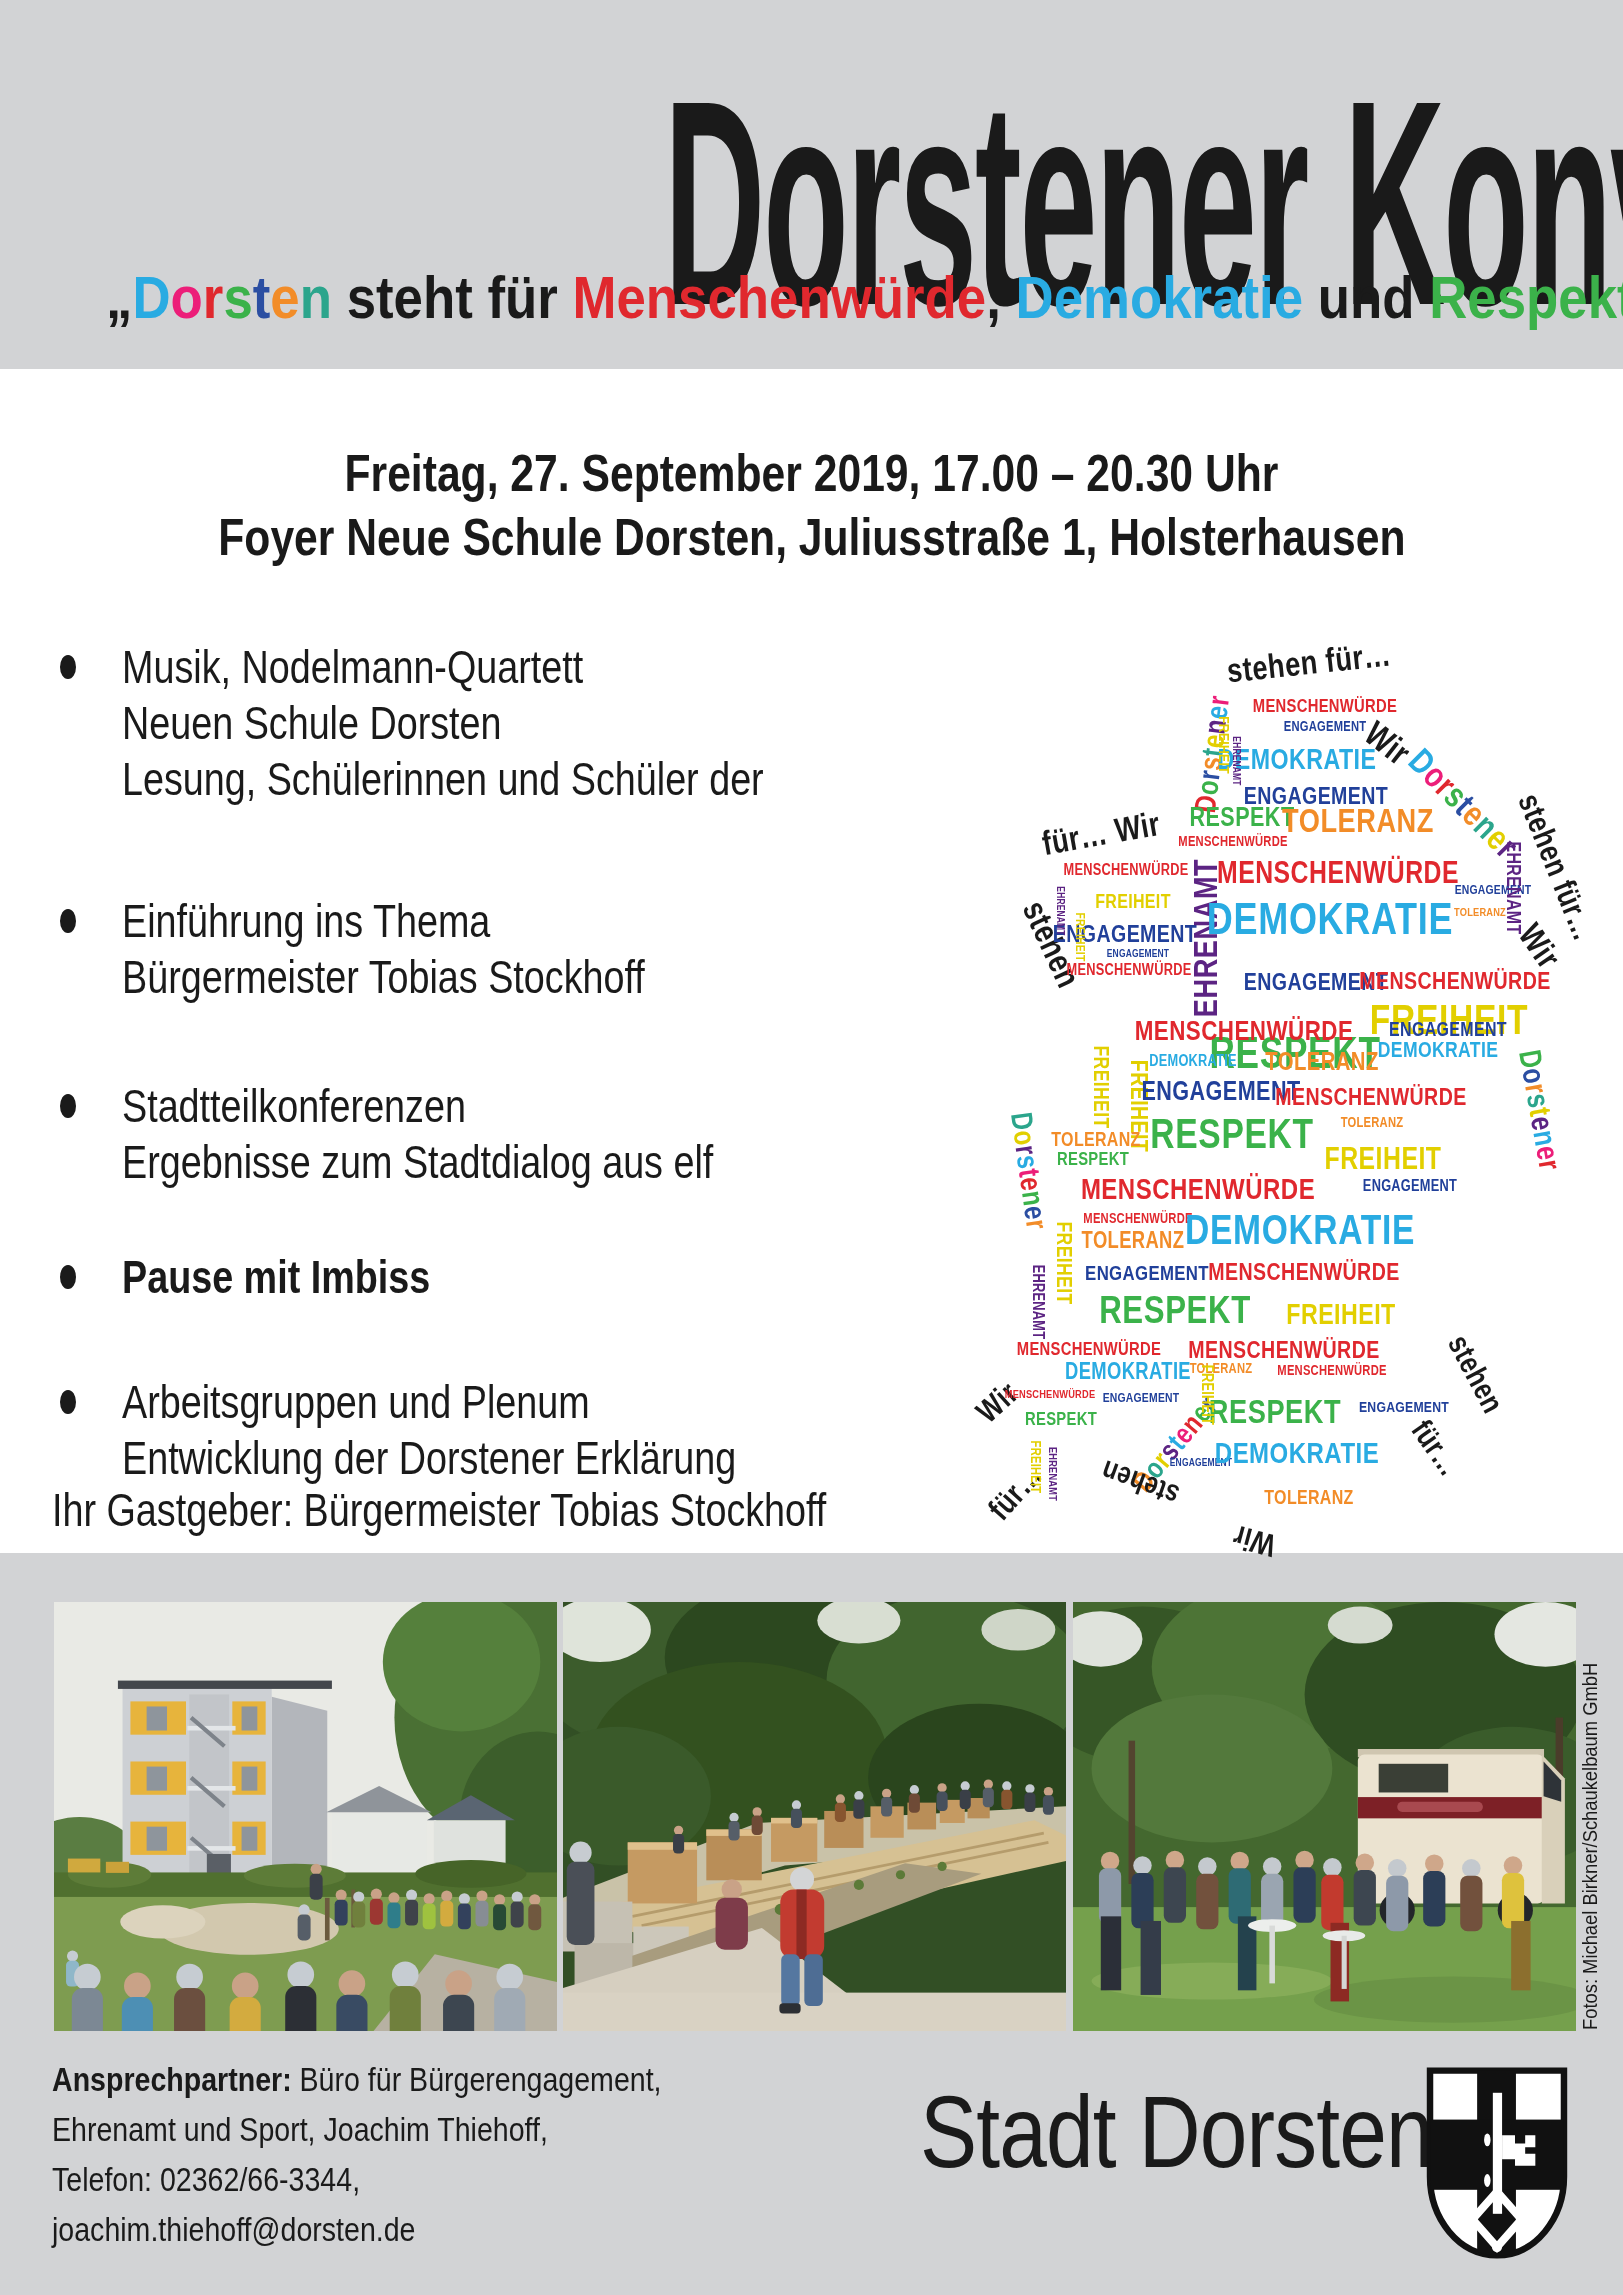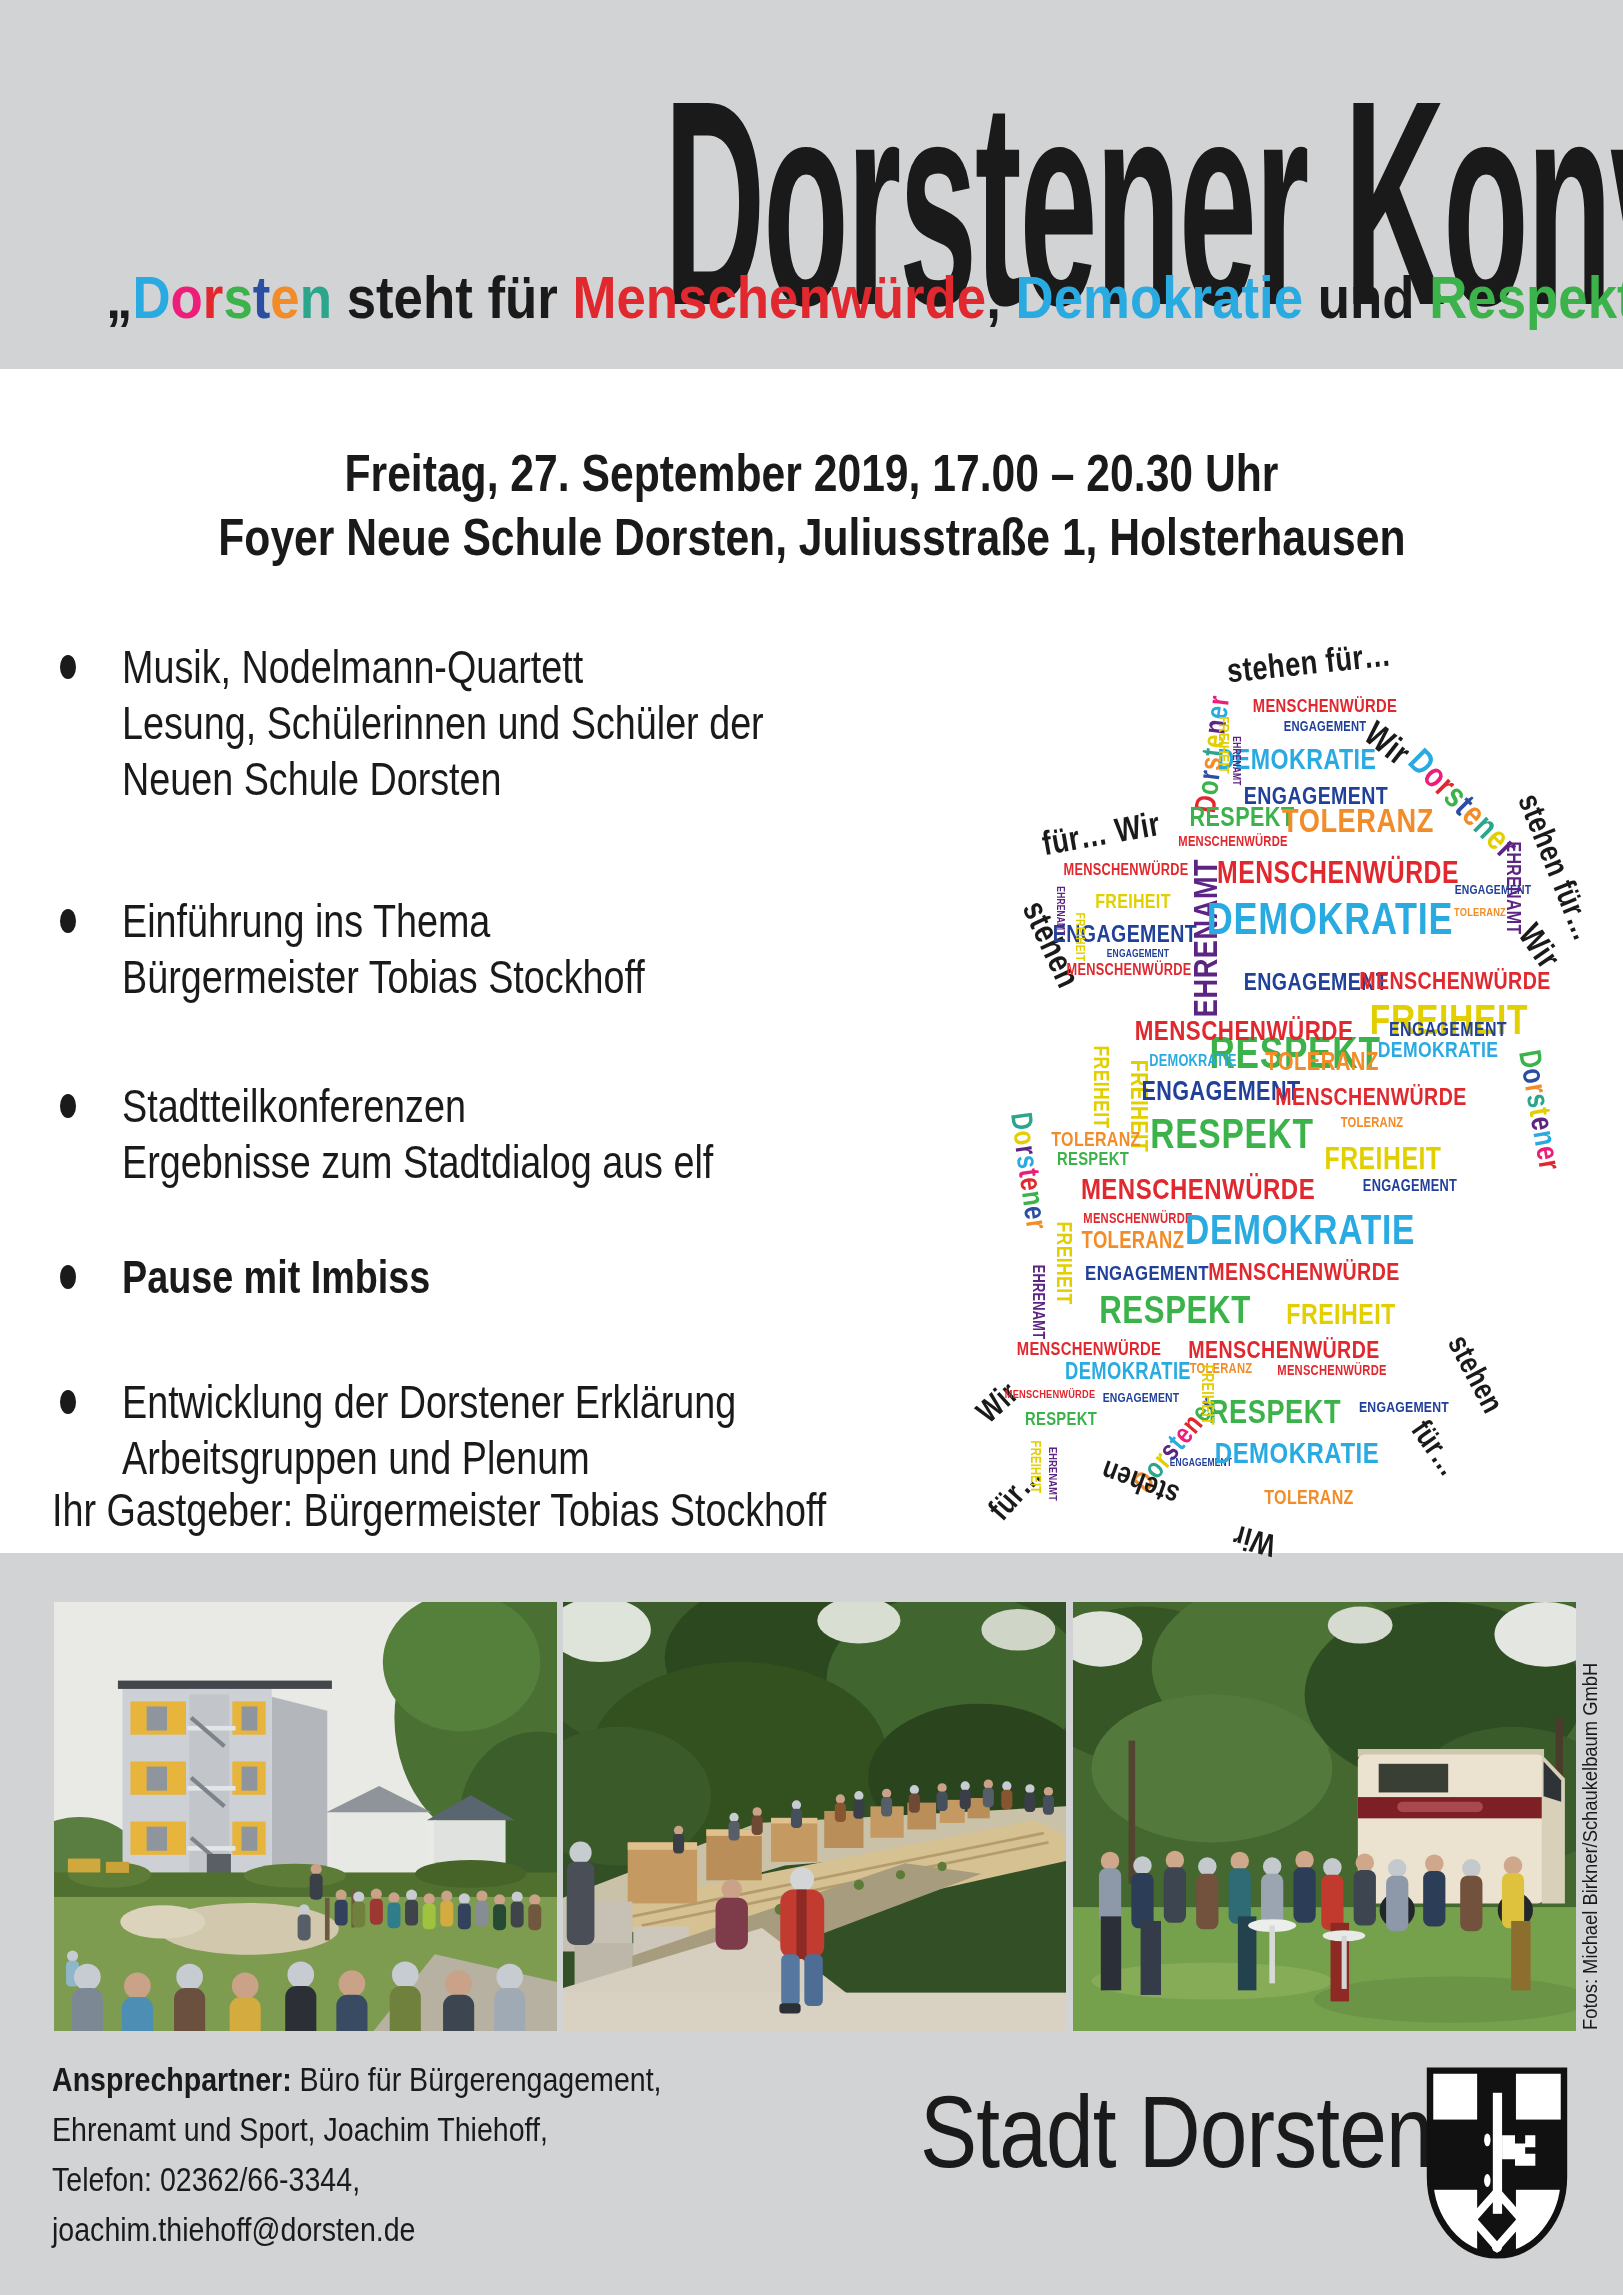--- a/index.html
+++ b/index.html
@@ -58,22 +58,22 @@
   </div>
   <div class="cline where">
     <span class="sq">Foyer Neue Schule Dorsten, Juliusstraße 1, Holsterhausen</span>
   </div>
 
   <ul class="program">
       <li class="p0">
         <span class="bullet"></span>
         <div class="lines">
           <div><span class="sql" style="--sx: .82;">Musik, Nodelmann-Quartett</span></div>
+          <div><span class="sql" style="--sx: .82;">Neuen Schule Dorsten</span></div>
           <div><span class="sql" style="--sx: .82;">Lesung, Schülerinnen und Schüler der</span></div>
-          <div><span class="sql" style="--sx: .82;">Neuen Schule Dorsten</span></div>
         </div>
       </li>
       <li class="p1">
         <span class="bullet"></span>
         <div class="lines">
           <div><span class="sql" style="--sx: .82;">Einführung ins Thema</span></div>
           <div><span class="sql" style="--sx: .82;">Bürgermeister Tobias Stockhoff</span></div>
         </div>
       </li>
       <li class="p2">
@@ -85,22 +85,22 @@
       </li>
       <li class="p3">
         <span class="bullet"></span>
         <div class="lines">
           <div><span class="sql" style="--sx: .82;">Pause mit Imbiss</span></div>
         </div>
       </li>
       <li class="p4">
         <span class="bullet"></span>
         <div class="lines">
+          <div><span class="sql" style="--sx: .82;">Arbeitsgruppen und Plenum</span></div>
           <div><span class="sql" style="--sx: .82;">Entwicklung der Dorstener Erklärung</span></div>
-          <div><span class="sql" style="--sx: .82;">Arbeitsgruppen und Plenum</span></div>
         </div>
       </li>
     </ul>
 
   <div class="host">
     <span class="sql" style="--sx:.82">Ihr Gastgeber: Bürgermeister Tobias Stockhoff</span>
   </div>
 
   <div class="cloud">
       <span class="cw" style="left: 347px; top: 49px; font-size: 34px; transform: translate(-50%, -50%) rotate(-6deg) scaleX(0.8); color: rgb(26, 26, 26);">stehen für…</span>

